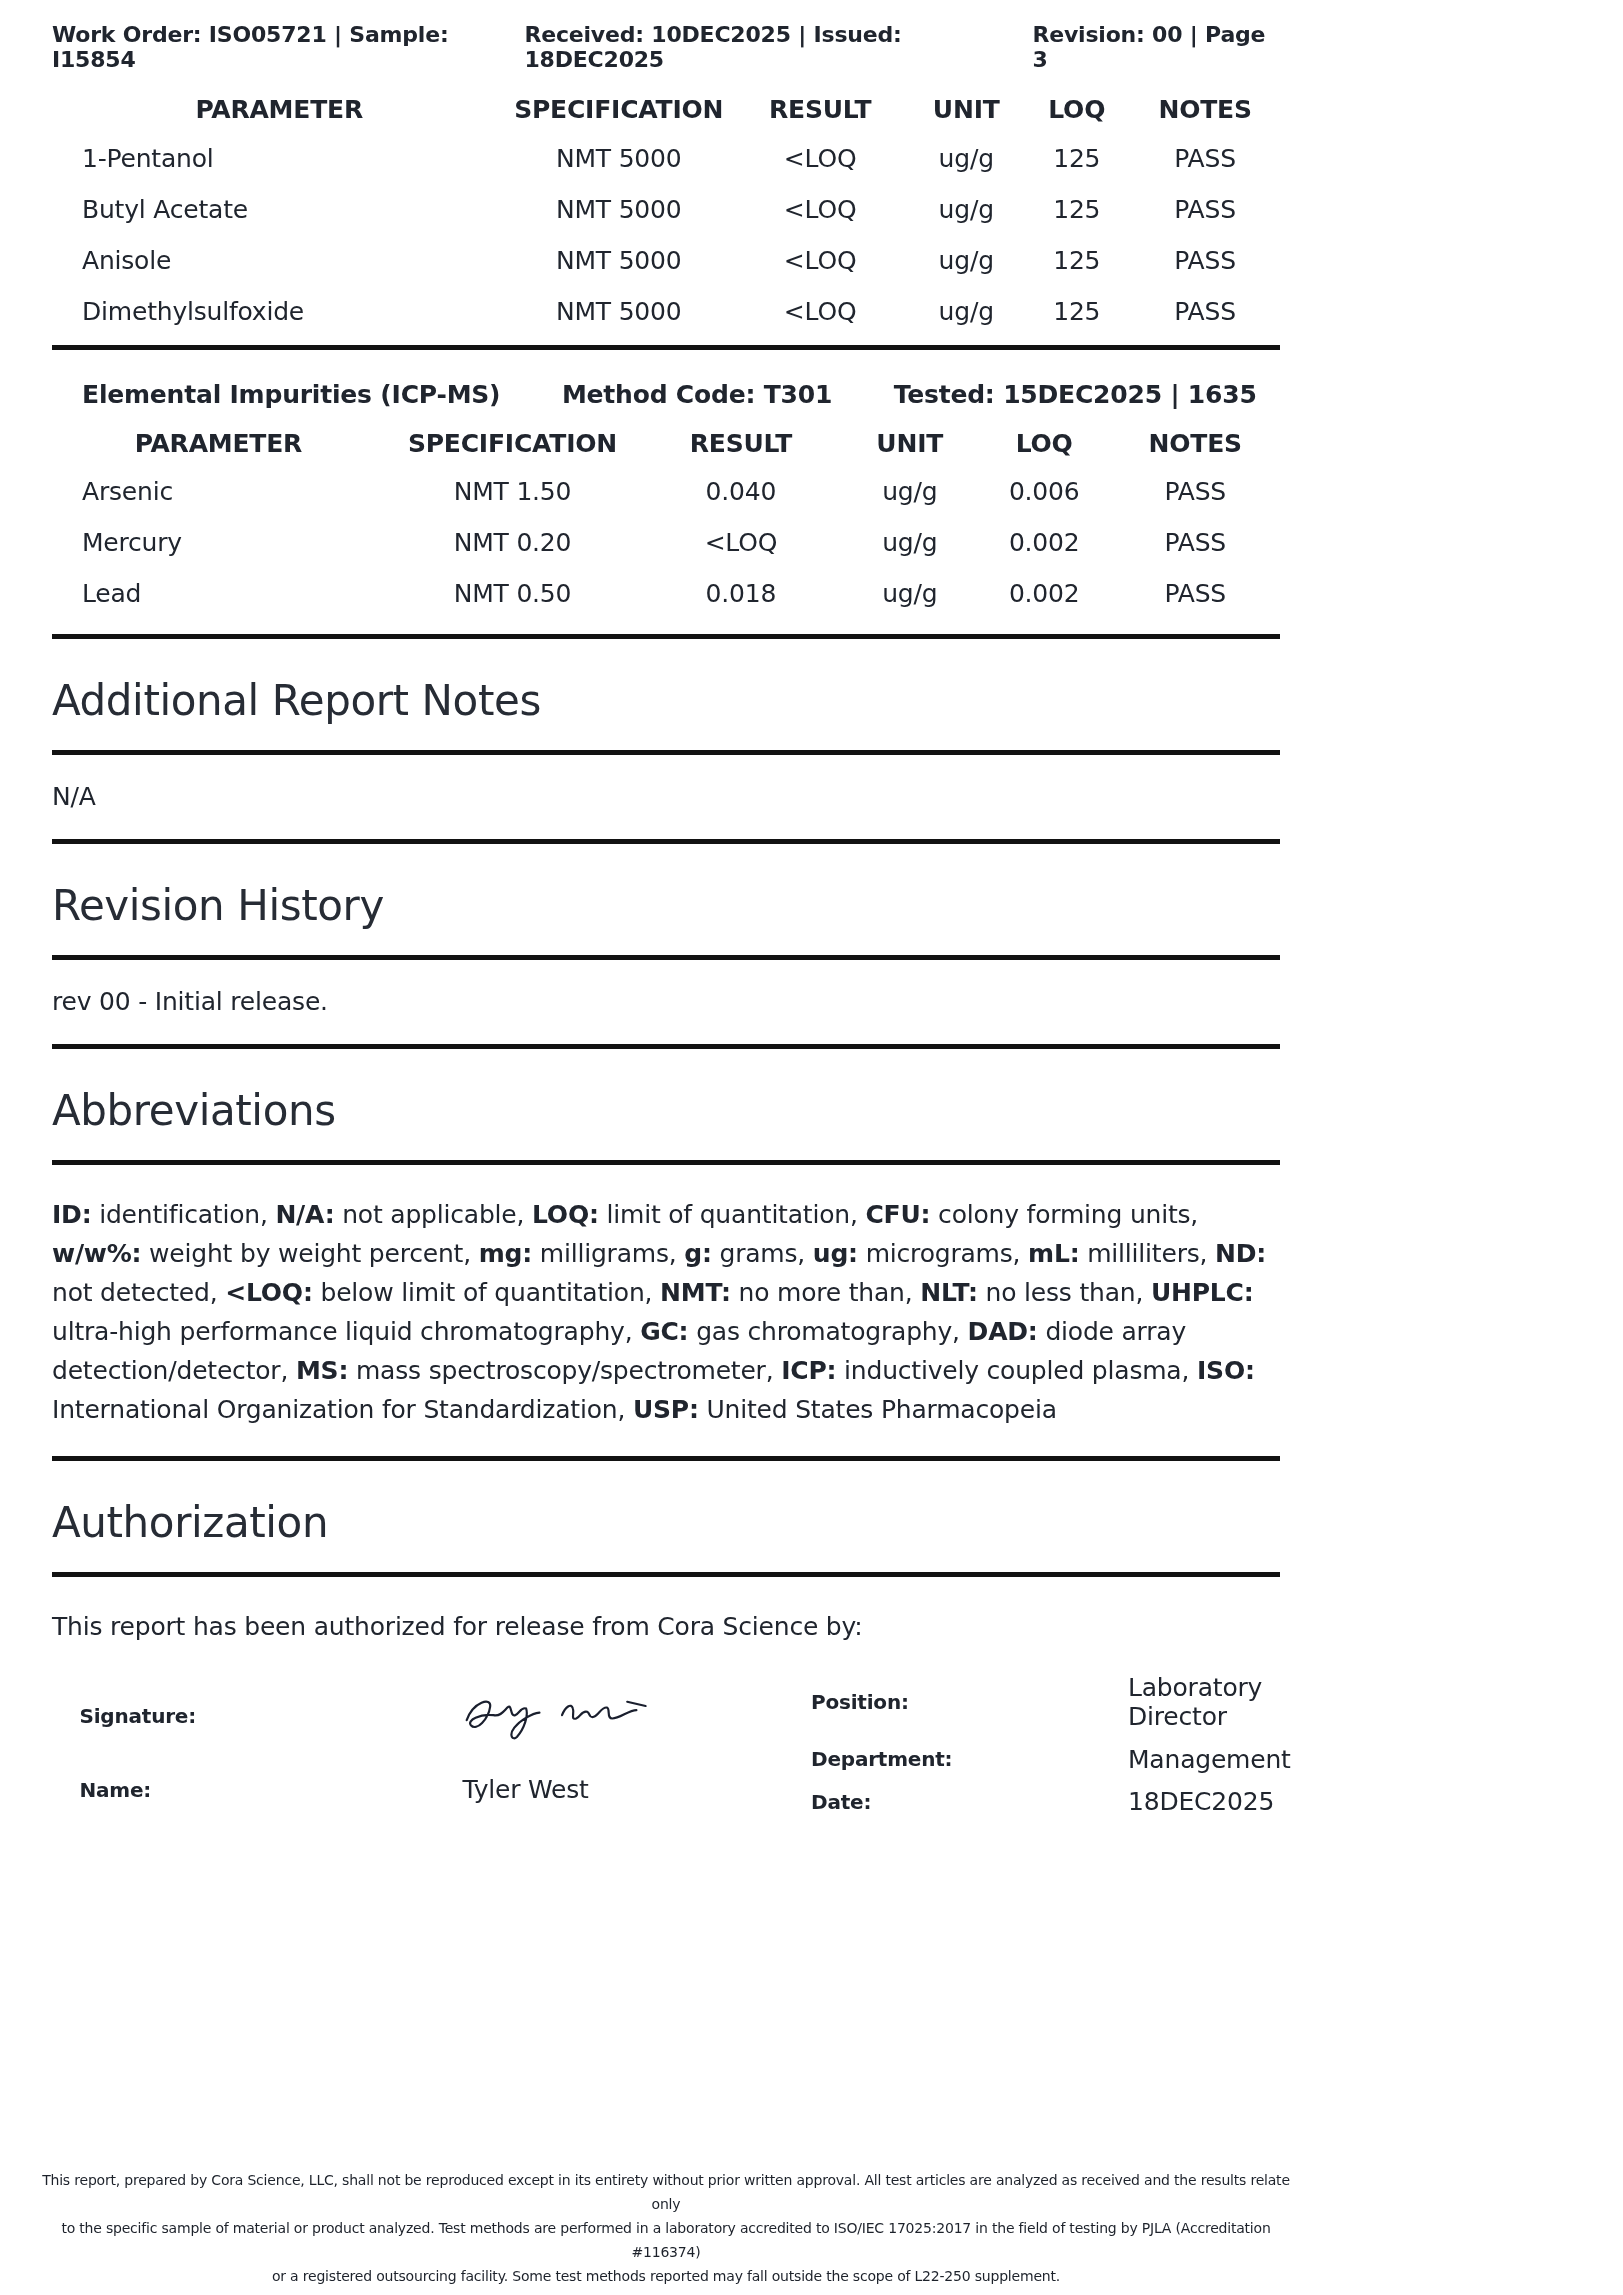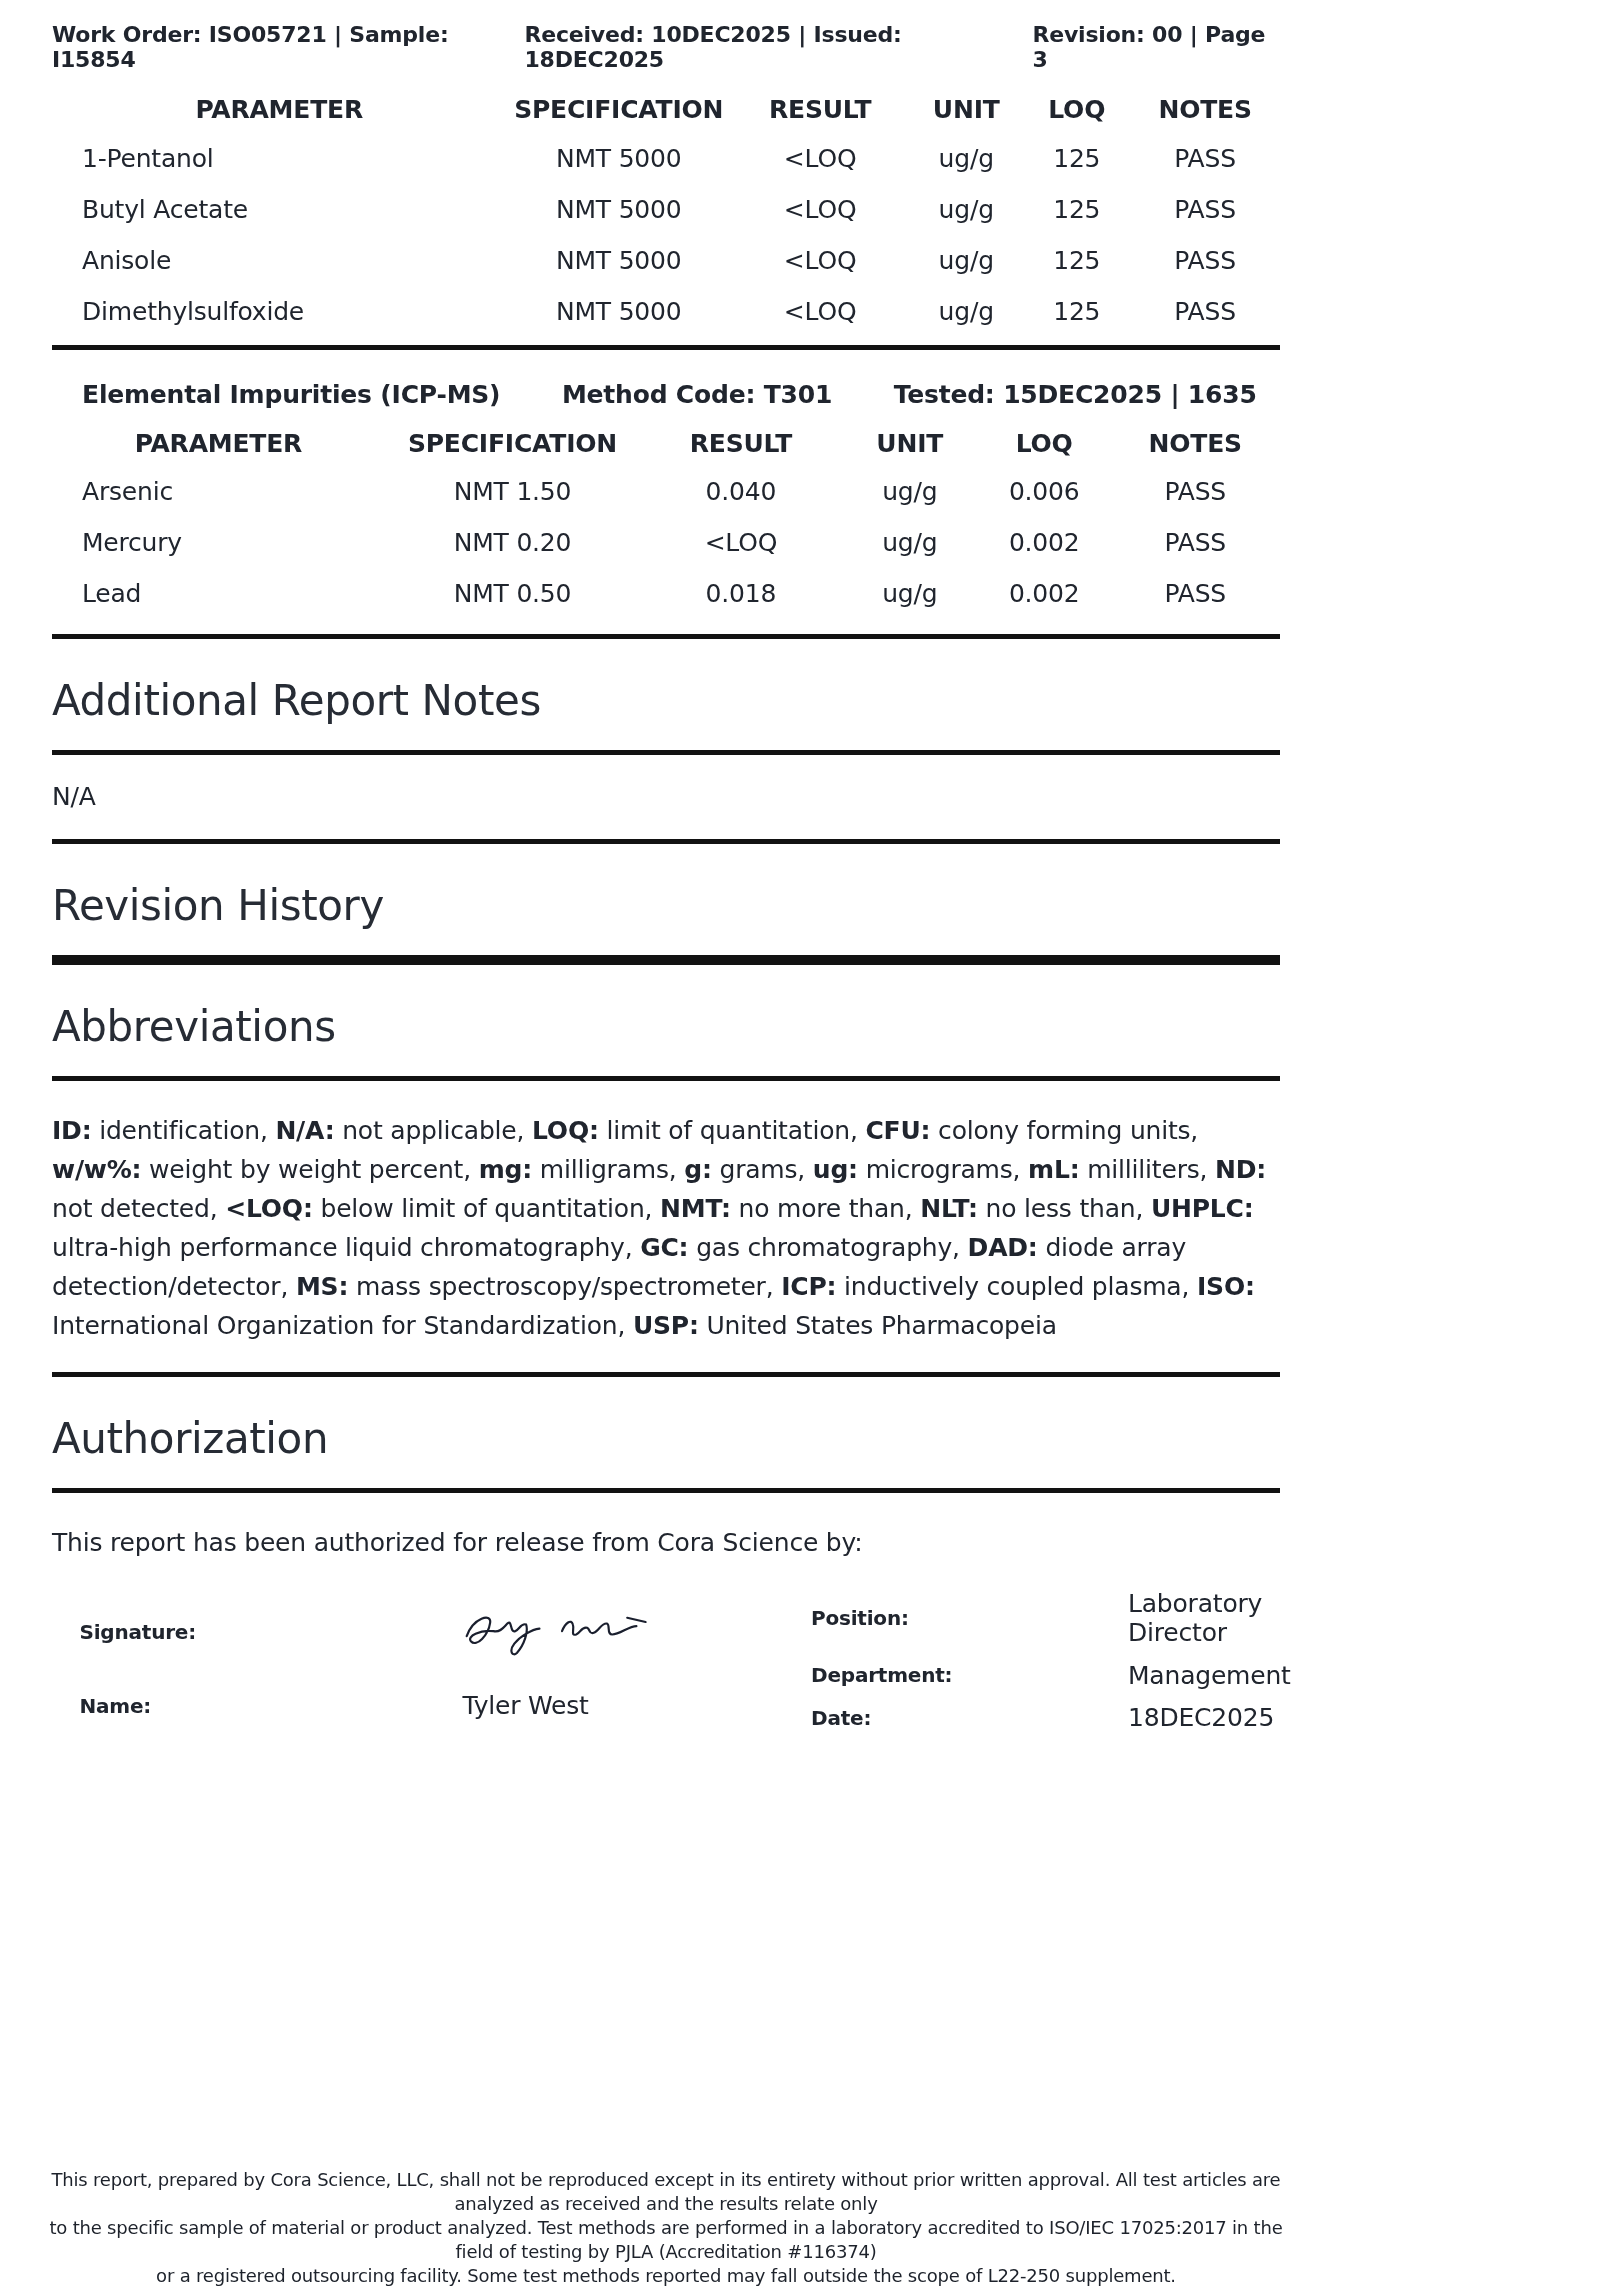--- a/index.html
+++ b/index.html
@@ -43,21 +43,21 @@
   .auth-row { display:grid; grid-template-columns:375px 1fr; align-items:center; }
   .auth-row + .auth-row { margin-top:25px; }
   .auth-label { font-weight:bold; font-size:20px; letter-spacing:-0.2px; }
   .auth-value { font-size:25px; letter-spacing:-0.2px; }
   .auth-right { padding-left:25px; }
   .auth-right .auth-row { grid-template-columns:317px 1fr; }
   .auth-right .auth-row + .auth-row { margin-top:13.4px; }
   .sig-wrap { height:62px; display:flex; align-items:center; }
 
   .footer { position:absolute; left:30px; right:30px; bottom:6.7px; text-align:center;
-    font-size:18px; line-height:24px; color:#1d222b; letter-spacing:-0.2px; }
+    font-size:14px; line-height:24px; color:#1d222b; letter-spacing:-0.2px; }
 </style>
 </head>
 <body>
 
 <div class="page">
 
   <div class="doc-header">
     <span>Work Order: ISO05721 | Sample: I15854</span>
     <span>Received: 10DEC2025 | Issued: 18DEC2025</span>
     <span>Revision: 00 | Page 3</span>
@@ -175,20 +175,21 @@
 
   <div class="rule" style="margin-top:15px;"></div>
 
   <h2 class="section-title">Additional Report Notes</h2>
   <div class="rule"></div>
   <p class="section-body">N/A</p>
   <div class="rule"></div>
 
   <h2 class="section-title">Revision History</h2>
   <div class="rule"></div>
+  <p class="section-body">rev 00 - Initial release.</p>
   <div class="rule"></div>
 
   <h2 class="section-title">Abbreviations</h2>
   <div class="rule"></div>
   <p class="section-body abbr-body"><b>ID:</b> identification, <b>N/A:</b> not applicable, <b>LOQ:</b> limit of quantitation, <b>CFU:</b> colony forming units, <b>w/w%:</b> weight by weight percent, <b>mg:</b> milligrams, <b>g:</b> grams, <b>ug:</b> micrograms, <b>mL:</b> milliliters, <b>ND:</b> not detected, <b>&lt;LOQ:</b> below limit of quantitation, <b>NMT:</b> no more than, <b>NLT:</b> no less than, <b>UHPLC:</b> ultra-high performance liquid chromatography, <b>GC:</b> gas chromatography, <b>DAD:</b> diode array detection/detector, <b>MS:</b> mass spectroscopy/spectrometer, <b>ICP:</b> inductively coupled plasma, <b>ISO:</b> International Organization for Standardization, <b>USP:</b> United States Pharmacopeia</p>
   <div class="rule"></div>
 
   <h2 class="section-title">Authorization</h2>
   <div class="rule"></div>
   <p class="auth-intro">This report has been authorized for release from Cora Science by:</p>

